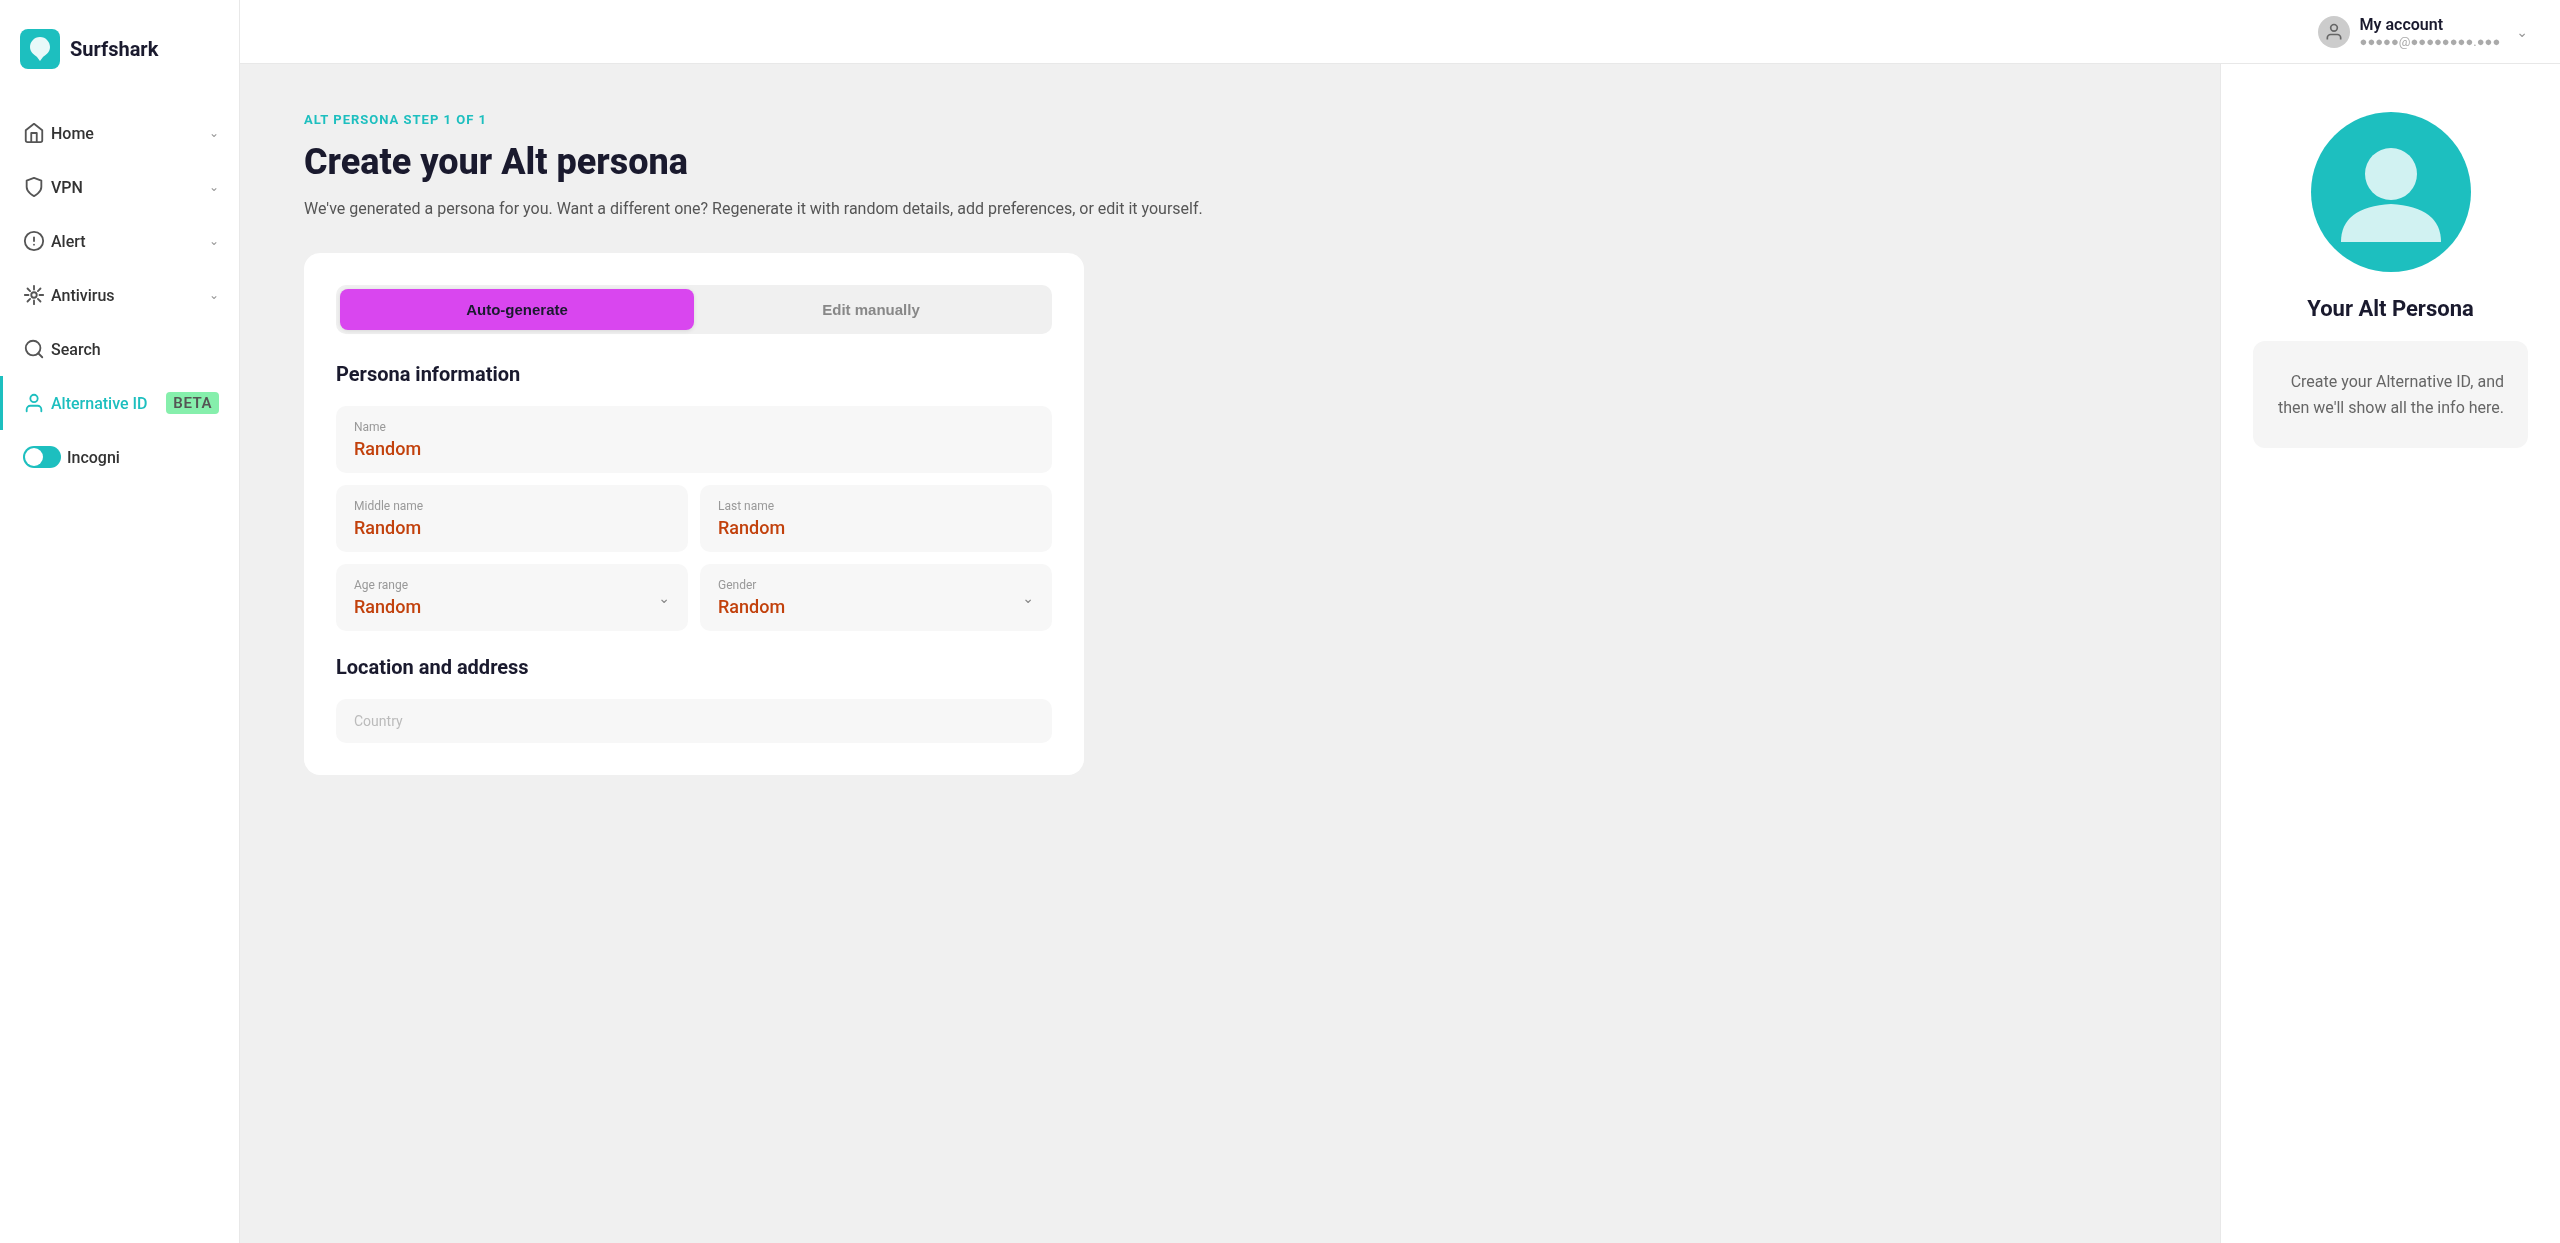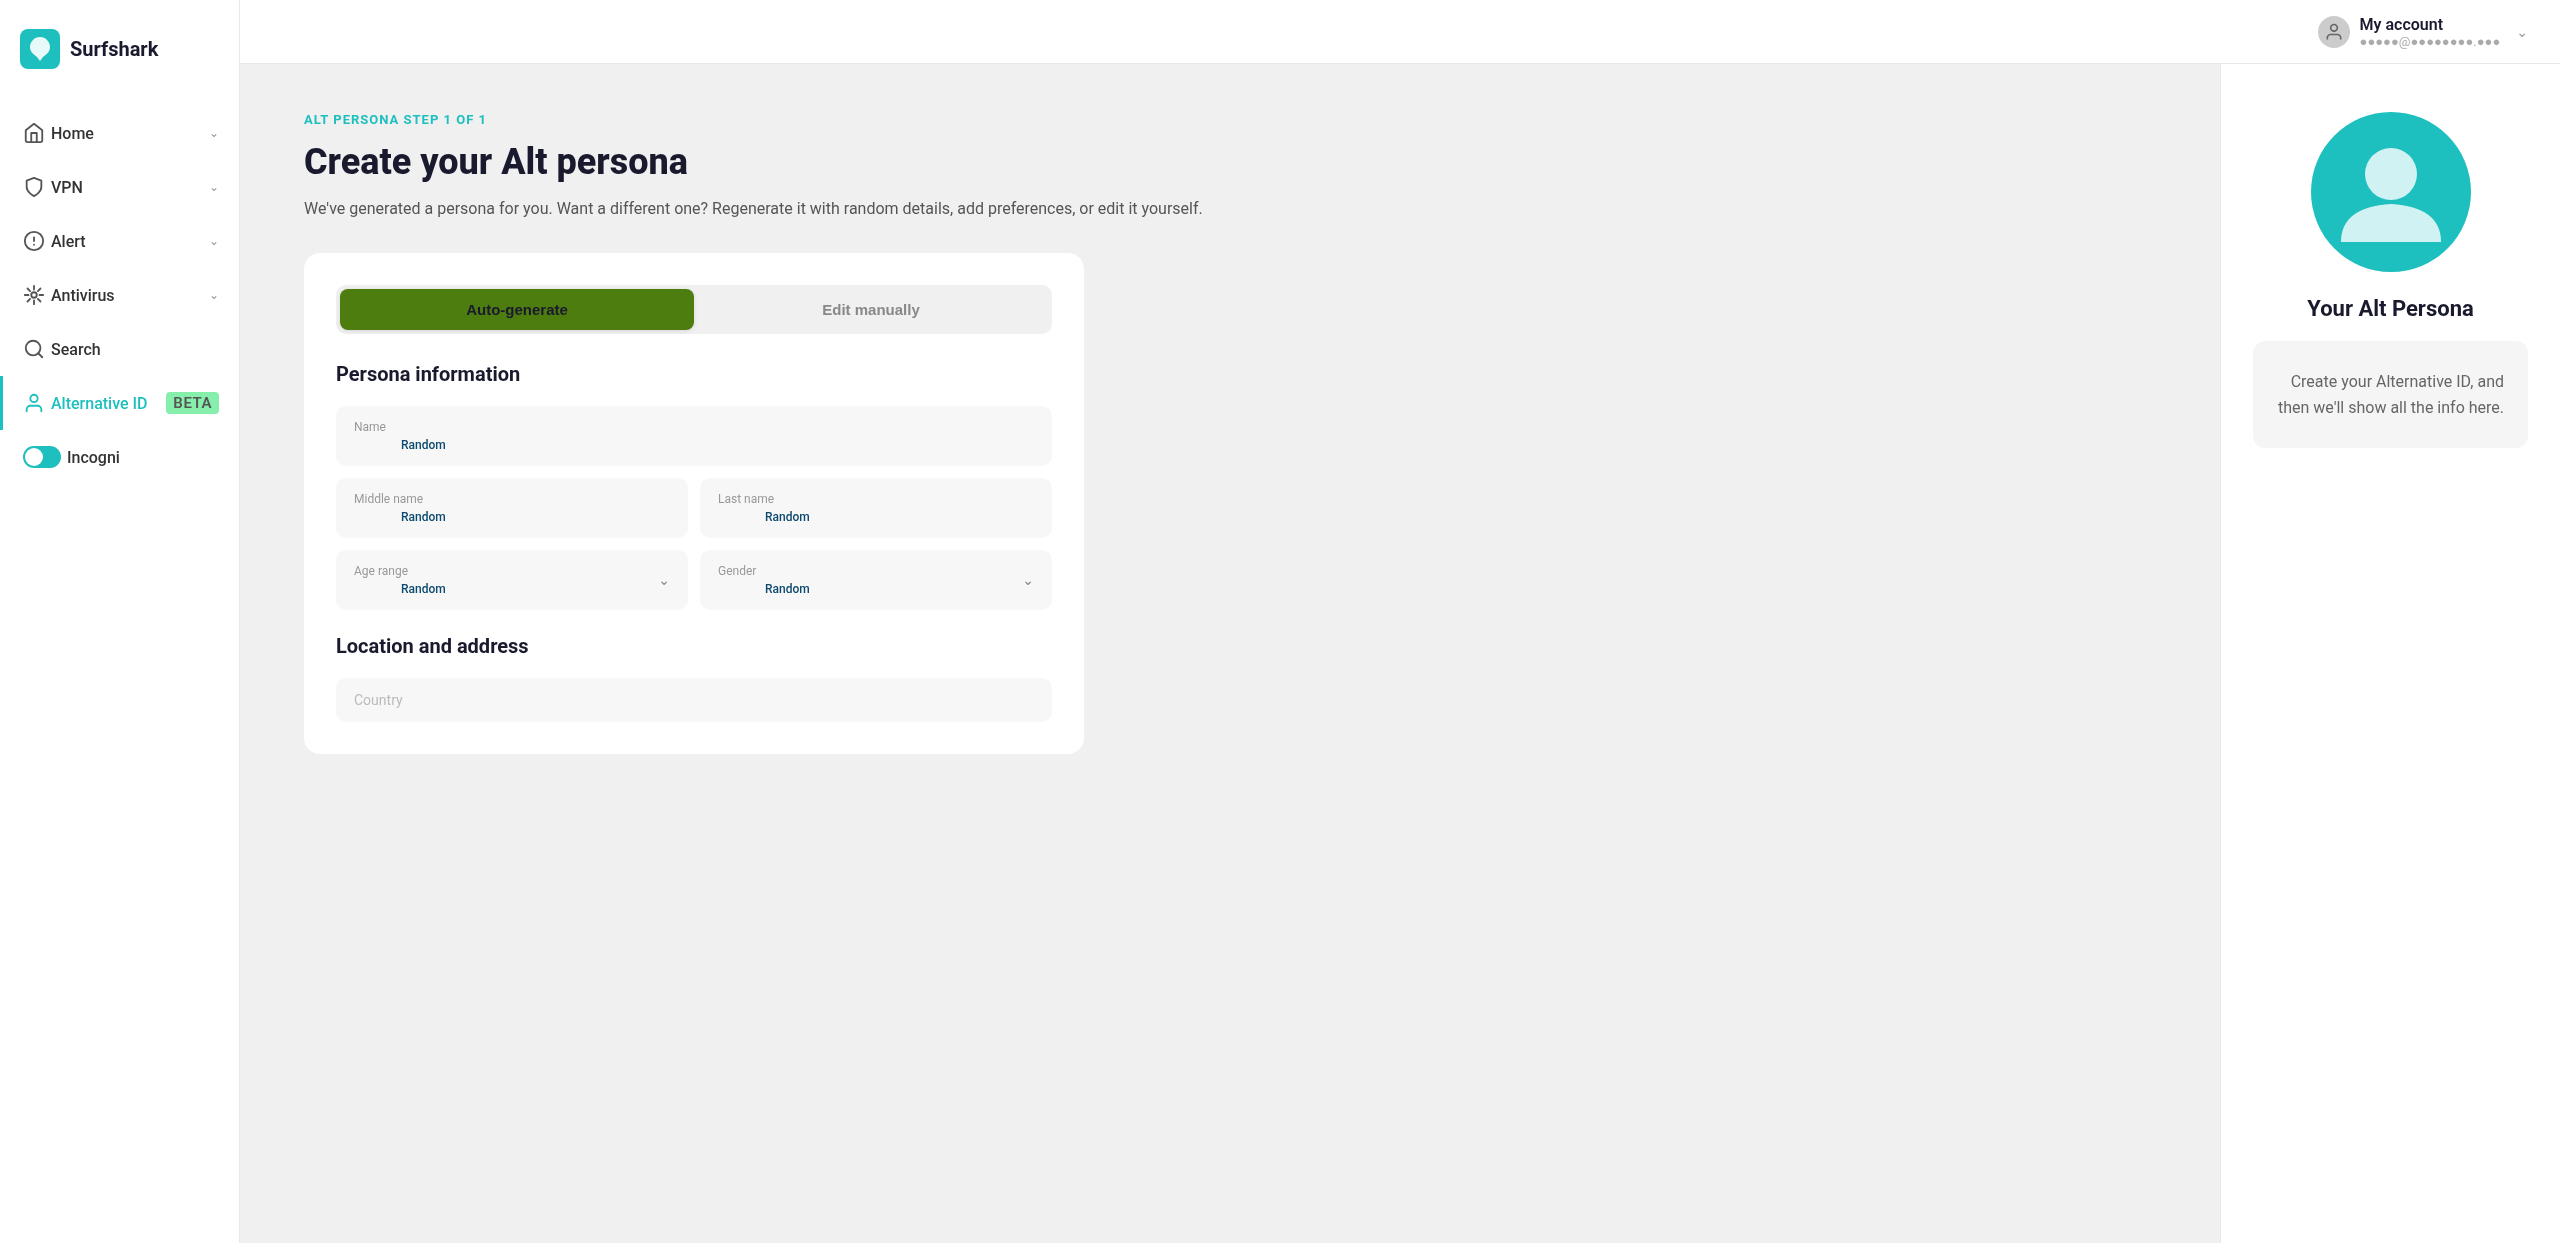--- a/index.html
+++ b/index.html
@@ -211,21 +211,21 @@
       flex: 1;
       padding: 12px;
       border: none;
       border-radius: 8px;
       font-size: 15px;
       font-weight: 600;
       cursor: pointer;
       transition: background 0.2s;
     }
     .tab-btn.active {
-      background: #4d7c0f;
+      background: #d946ef;
       color: #1a1a2e;
       box-shadow: 0 1px 4px rgba(0,0,0,0.1);
     }
     .tab-btn.inactive {
       background: transparent;
       color: #888;
     }
 
     
     .section-title {
@@ -239,24 +239,23 @@
       border-radius: 10px;
       padding: 14px 18px;
       margin-bottom: 12px;
     }
     .form-field-label {
       font-size: 12px;
       color: #999;
       margin-bottom: 4px;
     }
     .form-field-value {
-      font-size: 12px;
-      color: #0c4a6e;
+      font-size: 18px;
+      color: #c2410c;
       font-weight: 500;
-      margin-left: 47px;
     }
     .form-row {
       display: flex;
       gap: 12px;
       margin-bottom: 12px;
     }
     .form-row .form-field {
       flex: 1;
       margin-bottom: 0;
     }

